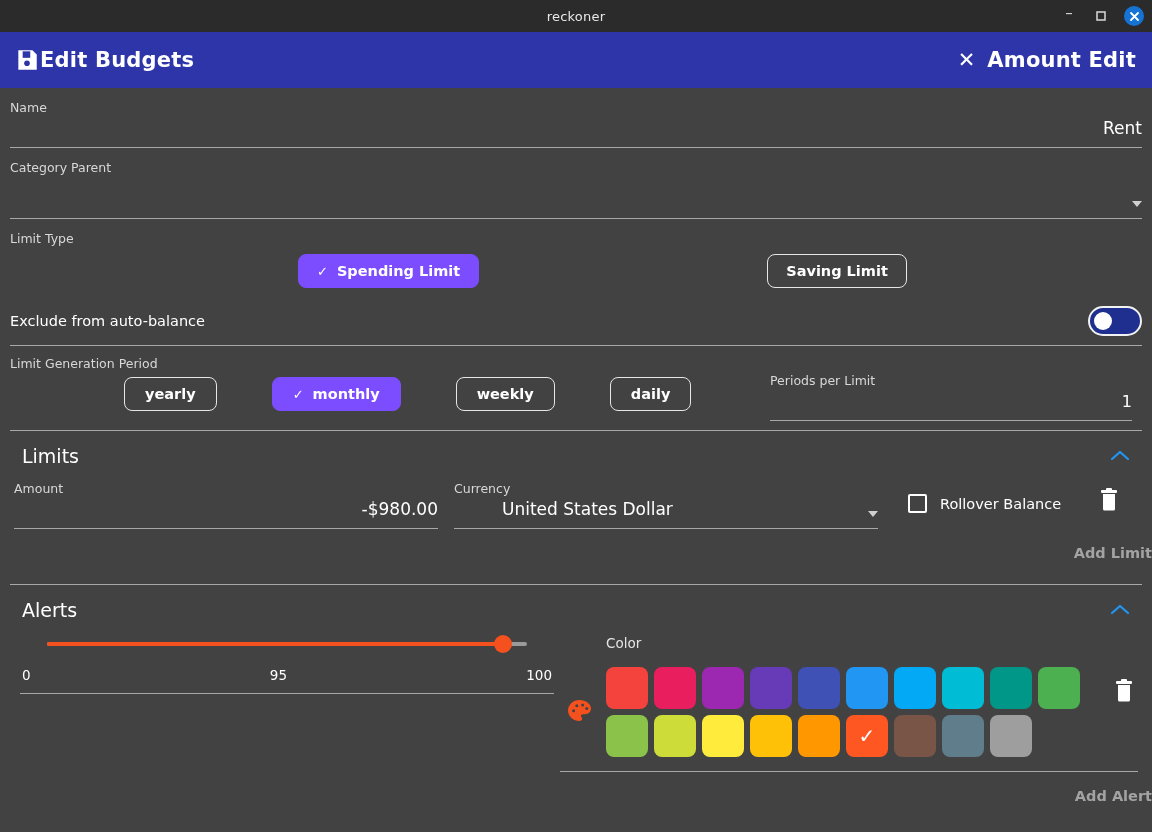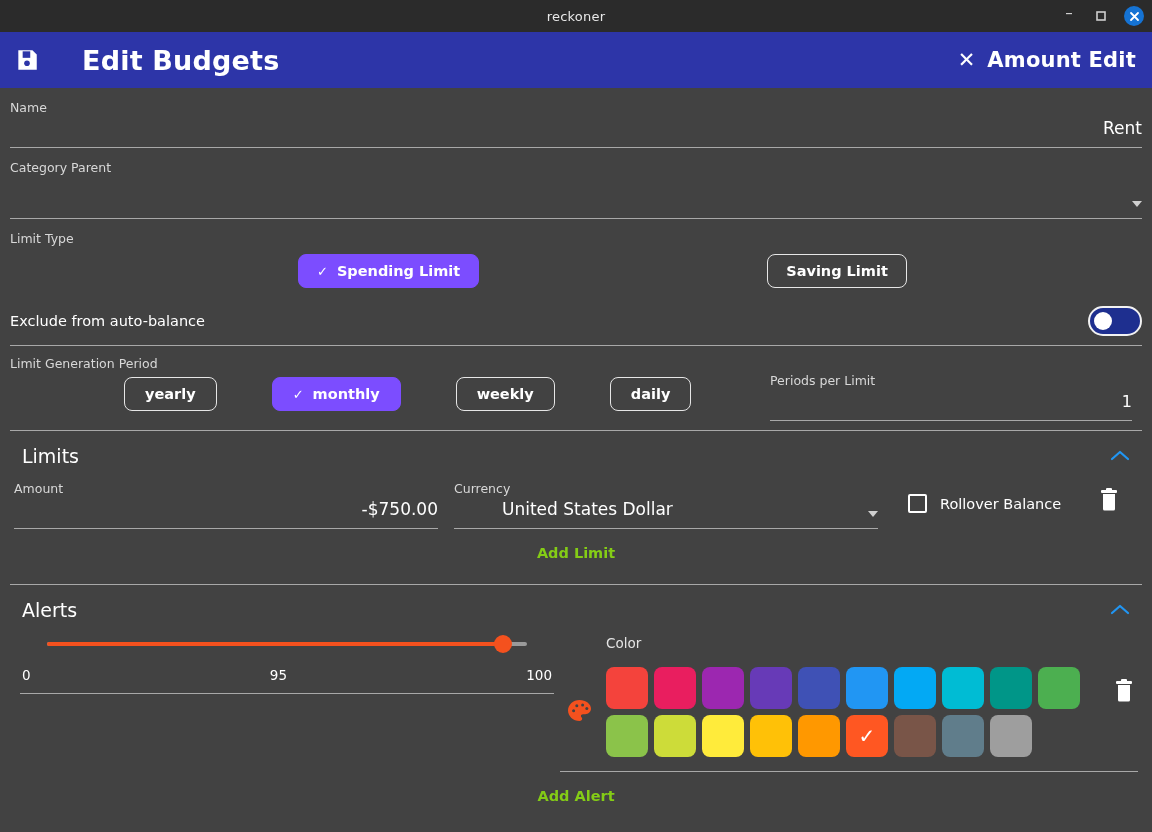--- a/index.html
+++ b/index.html
@@ -57,23 +57,22 @@
   .appbar {
     height: 56px;
     background: #2d35a8;
     display: flex;
     align-items: center;
     padding: 0 16px 0 14px;
   }
   .appbar-left { display: flex; align-items: center; }
   .save-icon { width: 26px; height: 26px; display:block; }
   .appbar-title {
-    font-size: 27px;
+    font-size: 21px;
     font-weight: bold;
-    margin-left: 42px;
     letter-spacing: .2px;
   }
   .appbar-right {
     margin-left: auto;
     display: flex;
     align-items: center;
     gap: 12px;
     cursor: default;
   }
   .cancel-x { font-size: 21px; line-height: 1; font-weight: 300; }
@@ -240,22 +239,22 @@
     border-radius: 2px;
   }
   .rollover-label { font-size: 14.5px; }
   .trash-btn {
     margin-left: 38px;
     margin-bottom: 14px;
     cursor: default;
   }
 
   .add-link {
-    text-align: center;
-    color: #84cc16;
+    text-align: right;
+    color: #a3a3a3;
     font-size: 14.5px;
     font-weight: bold;
     padding: 16px 0 14px 0;
     cursor: default;
   }
 
   
   .alerts-row {
     display: flex;
     padding: 0 14px;
@@ -461,21 +460,21 @@
     <span class="chev">
       <svg width="20" height="13" viewBox="0 0 20 13">
           <path d="M2 10 L10 3 L18 10" fill="none" stroke="#2196f3" stroke-width="2.2" stroke-linecap="round" stroke-linejoin="round"></path>
         </svg>
     </span>
   </div>
 
   <div class="limits-row">
     <div class="amount-field">
       <div class="field-label">Amount</div>
-      <div class="field-value">-$750.00</div>
+      <div class="field-value">-$980.00</div>
       <div class="underline"></div>
     </div>
     <div class="currency-field">
       <div class="field-label">Currency</div>
       <div class="currency-inner">
         <div class="field-value">United States Dollar</div>
         <span class="caret-down"></span>
       </div>
       <div class="underline"></div>
     </div>

